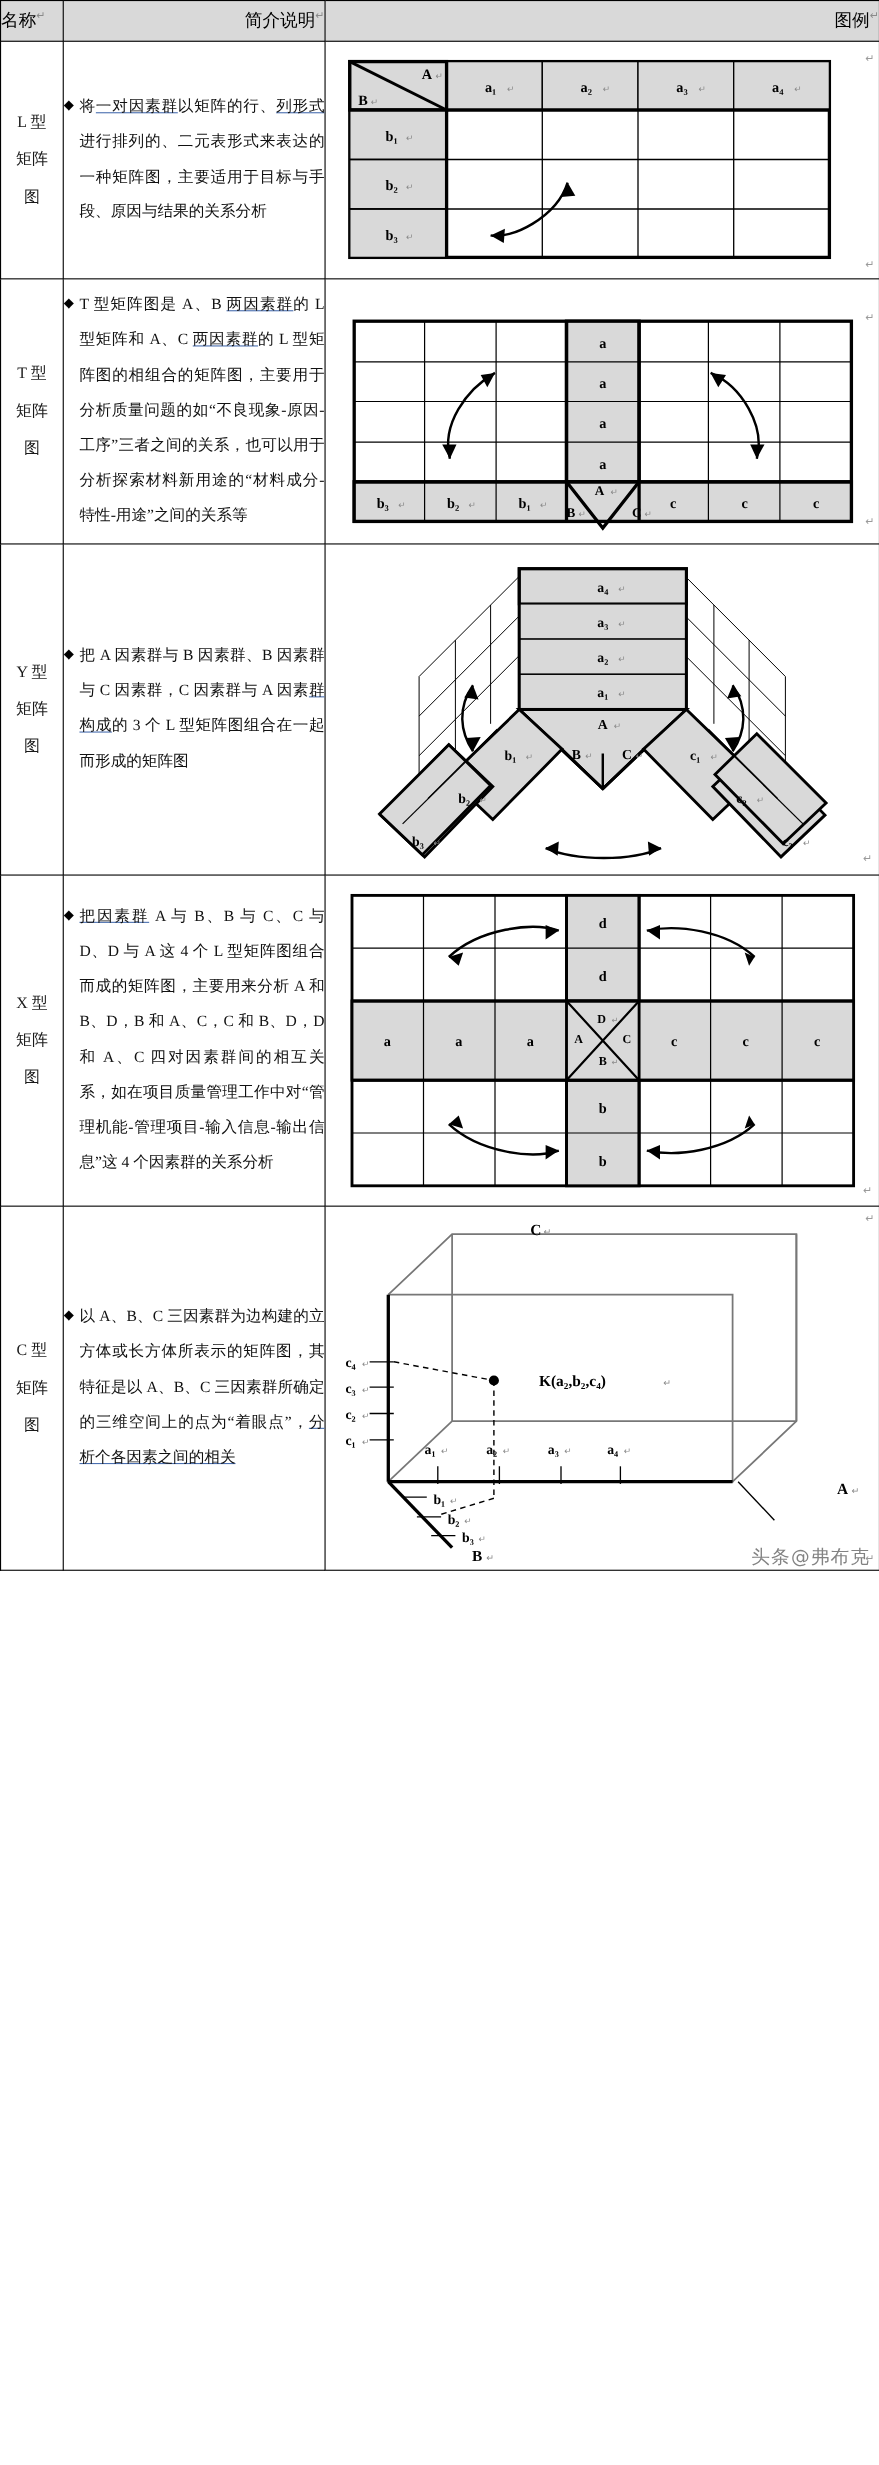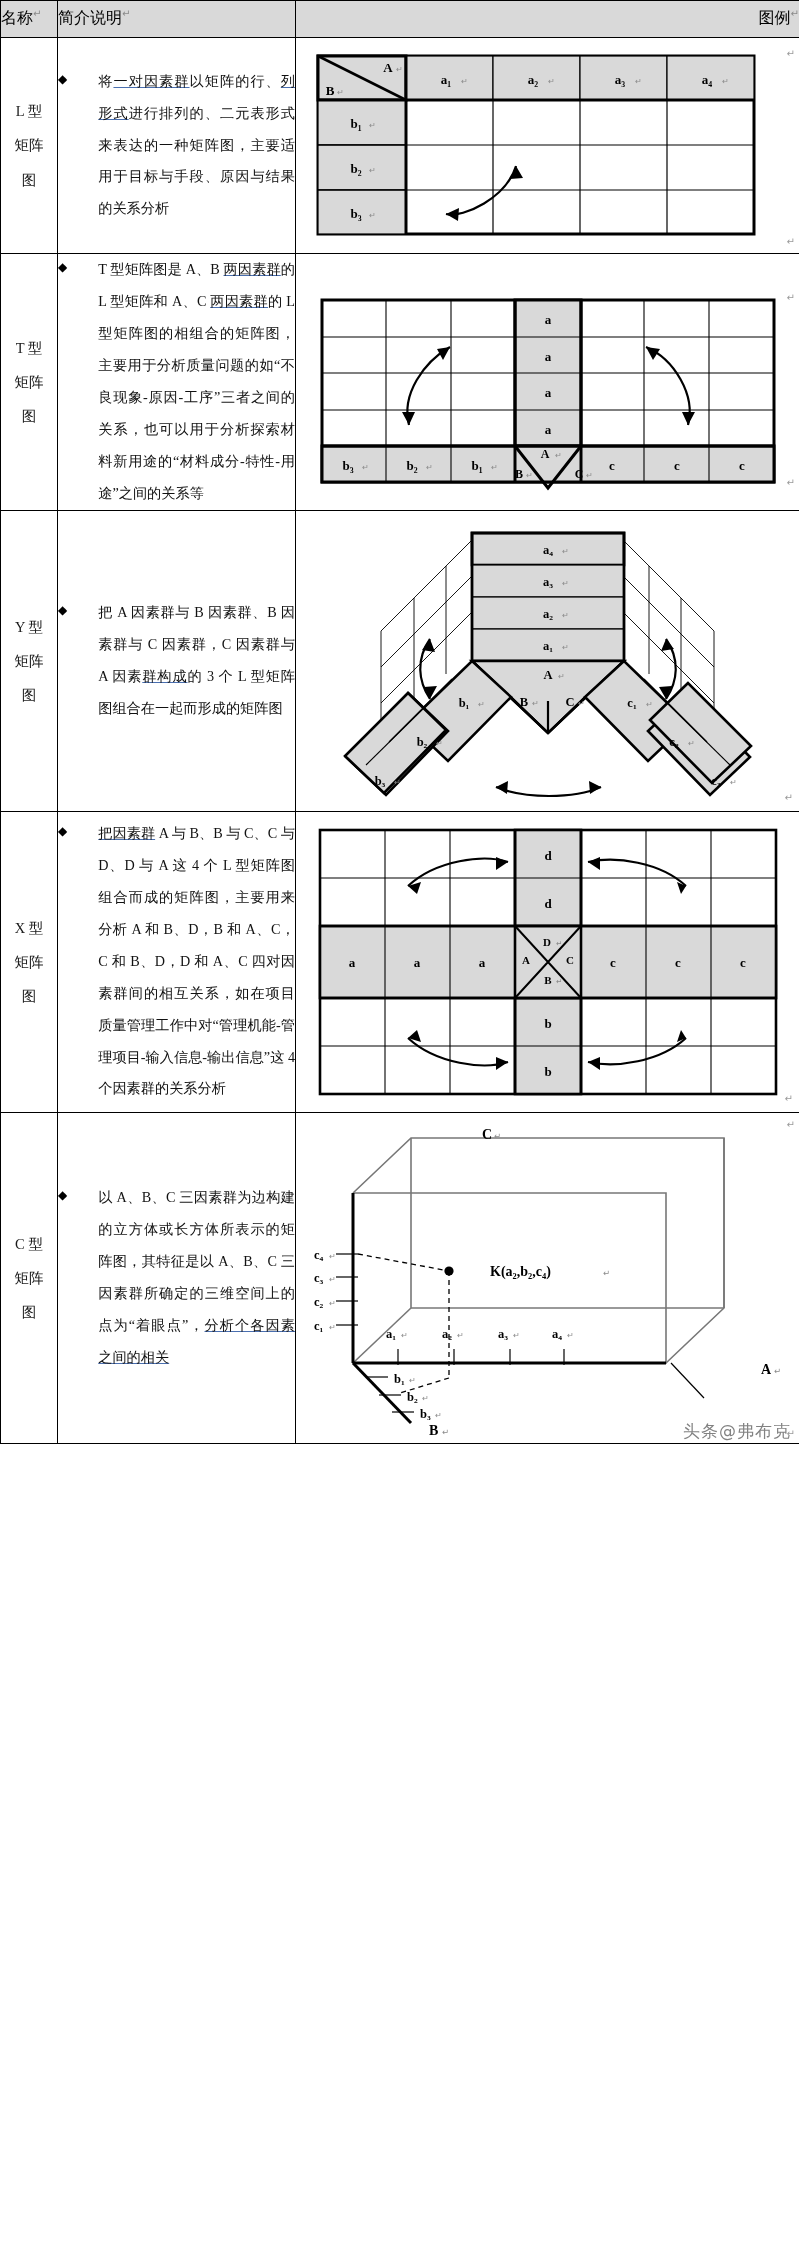--- a/index.html
+++ b/index.html
@@ -29,21 +29,21 @@
   .col-fig   { width: 504px; }
 
   thead td {
     background: #d9d9d9;
     height: 37px;
     font-size: 16px;
     font-weight: normal;
     color: #000;
   }
   .hdr-name { padding-left: 8px; text-align: left; }
-  .hdr-desc { padding-left: 8px; text-align: left; }
+  .hdr-desc { padding-left: 8px; text-align: right; }
   .hdr-fig  { text-align: right; }
 
   .pilcrow {
     color: #8a8a8a;
     font-size: 10px;
     vertical-align: super;
     font-family: "DejaVu Sans", sans-serif;
   }
 
   
@@ -66,21 +66,21 @@
     text-justify: inter-ideograph;
   }
   .bullet-row { display: flex; align-items: flex-start; }
   .bullet {
     flex: 0 0 auto;
     font-size: 12px;
     line-height: 2.25;
     padding-right: 5px;
     color: #000;
   }
-  .desc-body { flex: 1 1 auto; margin-left: 26px; }
+  .desc-body { flex: 1 1 auto; }
 
   
   td.fig-cell {
     padding: 0;
     position: relative;
     vertical-align: top;
   }
   .fig-wrap { position: relative; width: 100%; height: 100%; }
 
   svg.figure { display: block; }

